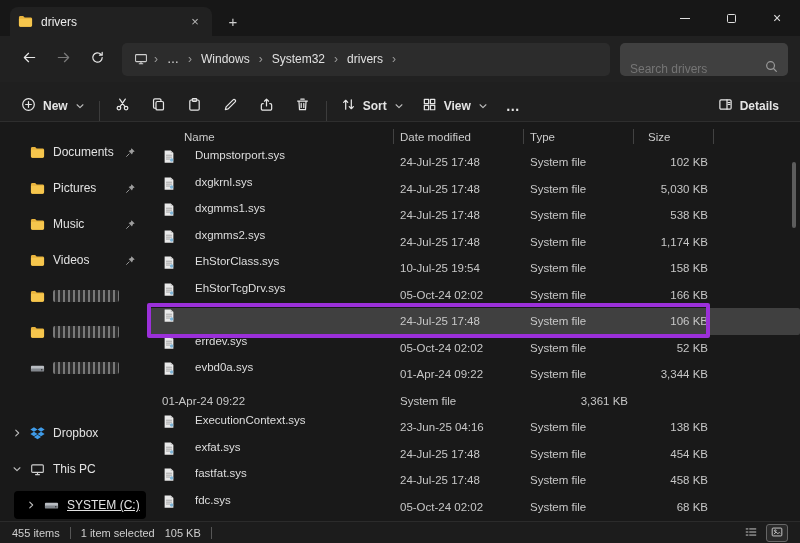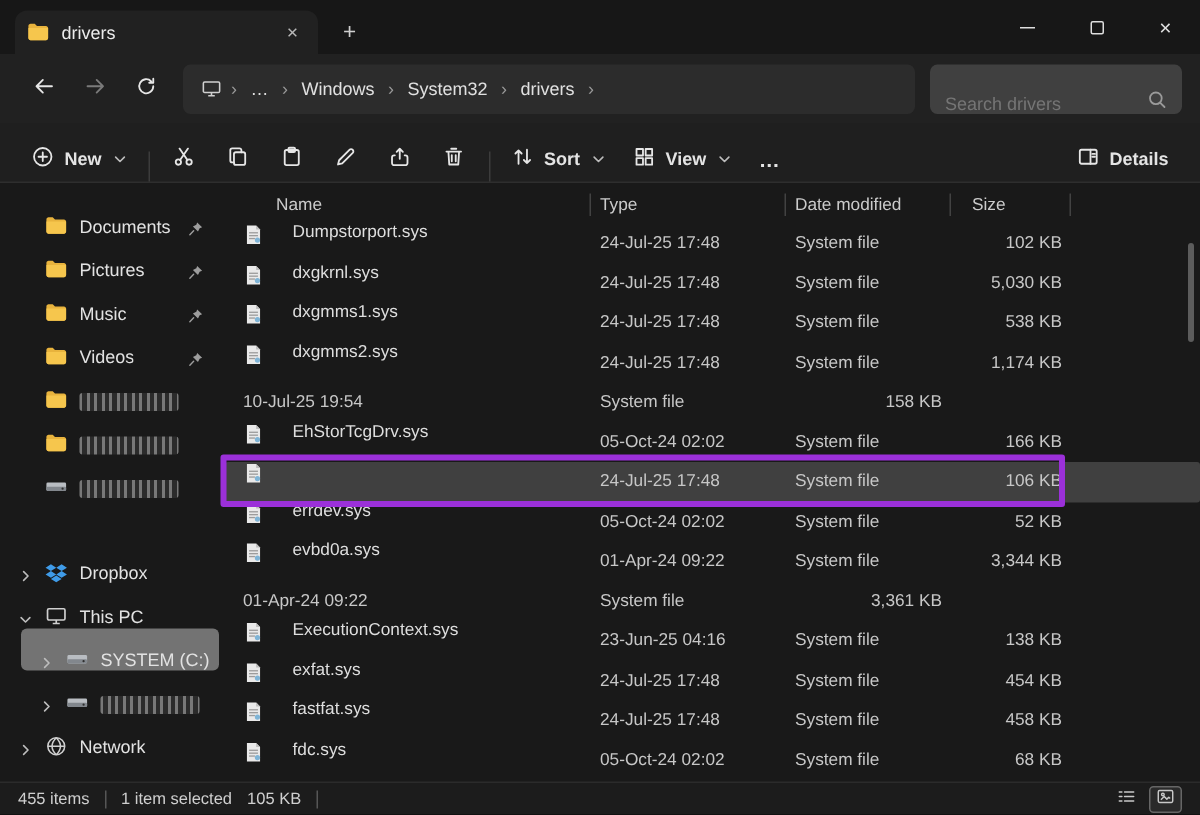--- a/index.html
+++ b/index.html
@@ -34,22 +34,22 @@
   .icon-btn { width:36px; justify-content:center; padding:0; }
   .cmd-sep { width:1px; height:20px; background:#3c3c3c; margin:0 5px; flex:0 0 auto; }
   .cmd-spacer { flex:1; }
   .drop { display:flex; }
   .drop svg { transform:rotate(90deg); }
   .more-btn { font-size:14px; letter-spacing:1px; }
 
   
   .body { display:flex; height:399px; background:#191919; }
   .sidebar { width:150px; padding-top:8px; overflow:hidden; flex:0 0 auto; }
-  .side-item { height:28px; margin:0 4px 1px 0; display:flex; align-items:flex-end; gap:6px; padding-left:10px; border-radius:4px; color:#e2e2e2; }
-  .side-item.selected { background:#737373; }
+  .side-item { height:28px; margin:8px 4px 1px 0; display:flex; align-items:center; gap:6px; padding-left:10px; border-radius:4px; color:#e2e2e2; }
+  .side-item.selected { background:#000000;text-decoration:underline; }
   .side-item.indent { margin-left:14px; }
   .chev { width:14px; display:flex; justify-content:center; flex:0 0 auto; }
   .chev.hiddenc { visibility:hidden; }
   .chev.down svg { transform:rotate(90deg); }
   .s-icon { width:17px; display:flex; flex:0 0 auto; }
   .s-label { white-space:nowrap; overflow:hidden; }
   .redacted-bar { width:66px; height:12px; border-radius:2px; background:repeating-linear-gradient(90deg,#787878 0 2px,#2b2b2b 2px 5px); }
   .pin { margin-left:auto; margin-right:10px; display:flex; opacity:.85; }
   .side-spacer { height:28px; }
 
@@ -422,22 +422,22 @@
             </svg>
           </span>
     <span class="s-label">Network</span>
 
   </div>
 </aside>
 
     <div class="filearea">
       <div class="fhead">
         <div class="hcell hname">Name</div>
+        <div class="hcell">Date modified</div>
         <div class="hcell">Type</div>
-        <div class="hcell">Date modified</div>
         <div class="hcell hsize">Size</div>
         <div></div>
       </div>
       <div class="rows">
   <div class="frow">
     <div class="cell c-name">
       <span class="ficon">
                 <svg viewBox="0 0 16 16" width="14" height="15">
                   <path d="M3 1h7l3 3v11H3z" fill="#e9e9e9"></path>
                   <path d="M10 1l3 3h-3z" fill="#bdbdbd"></path>
@@ -509,20 +509,33 @@
               </span>
       <span class="fname">dxgmms2.sys</span>
     </div>
     <div class="cell c-date">24-Jul-25 17:48</div>
     <div class="cell c-type">System file</div>
     <div class="cell c-size">1,174 KB</div>
     <div></div>
   </div>
 
   <div class="frow">
+    <div class="cell c-name">
+      <span class="ficon">
+                <svg viewBox="0 0 16 16" width="14" height="15">
+                  <path d="M3 1h7l3 3v11H3z" fill="#e9e9e9"></path>
+                  <path d="M10 1l3 3h-3z" fill="#bdbdbd"></path>
+                  <rect x="4.6" y="6" width="6.8" height="1" fill="#9c9c9c"></rect>
+                  <rect x="4.6" y="8.2" width="6.8" height="1" fill="#9c9c9c"></rect>
+                  <rect x="4.6" y="10.4" width="4.5" height="1" fill="#9c9c9c"></rect>
+                  <circle cx="11" cy="12" r="2" fill="#7fb4d6"></circle>
+                </svg>
+              </span>
+      <span class="fname">EhStorClass.sys</span>
+    </div>
     <div class="cell c-date">10-Jul-25 19:54</div>
     <div class="cell c-type">System file</div>
     <div class="cell c-size">158 KB</div>
     <div></div>
   </div>
 
   <div class="frow">
     <div class="cell c-name">
       <span class="ficon">
                 <svg viewBox="0 0 16 16" width="14" height="15">

